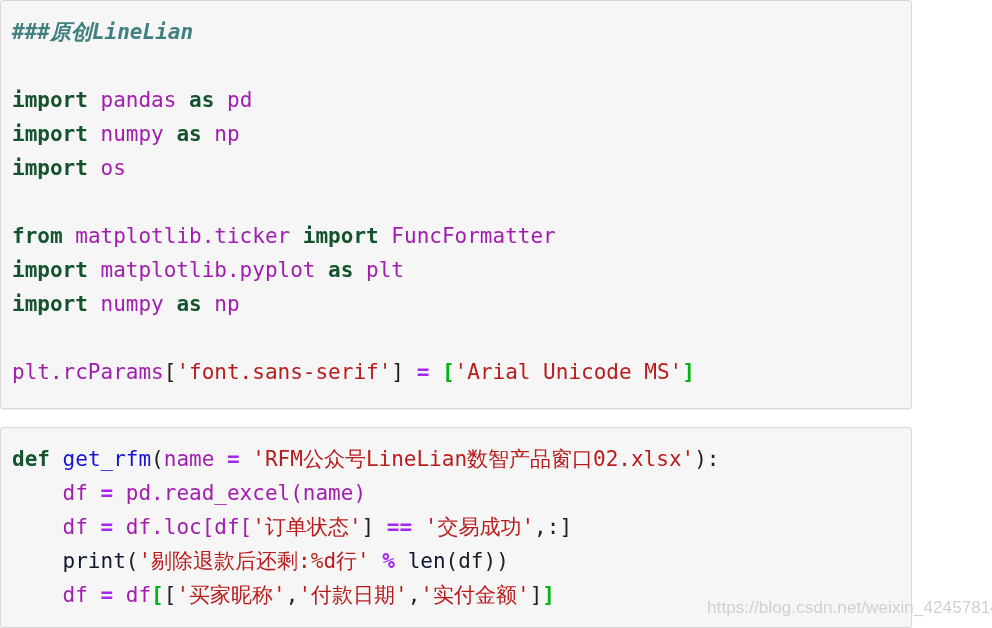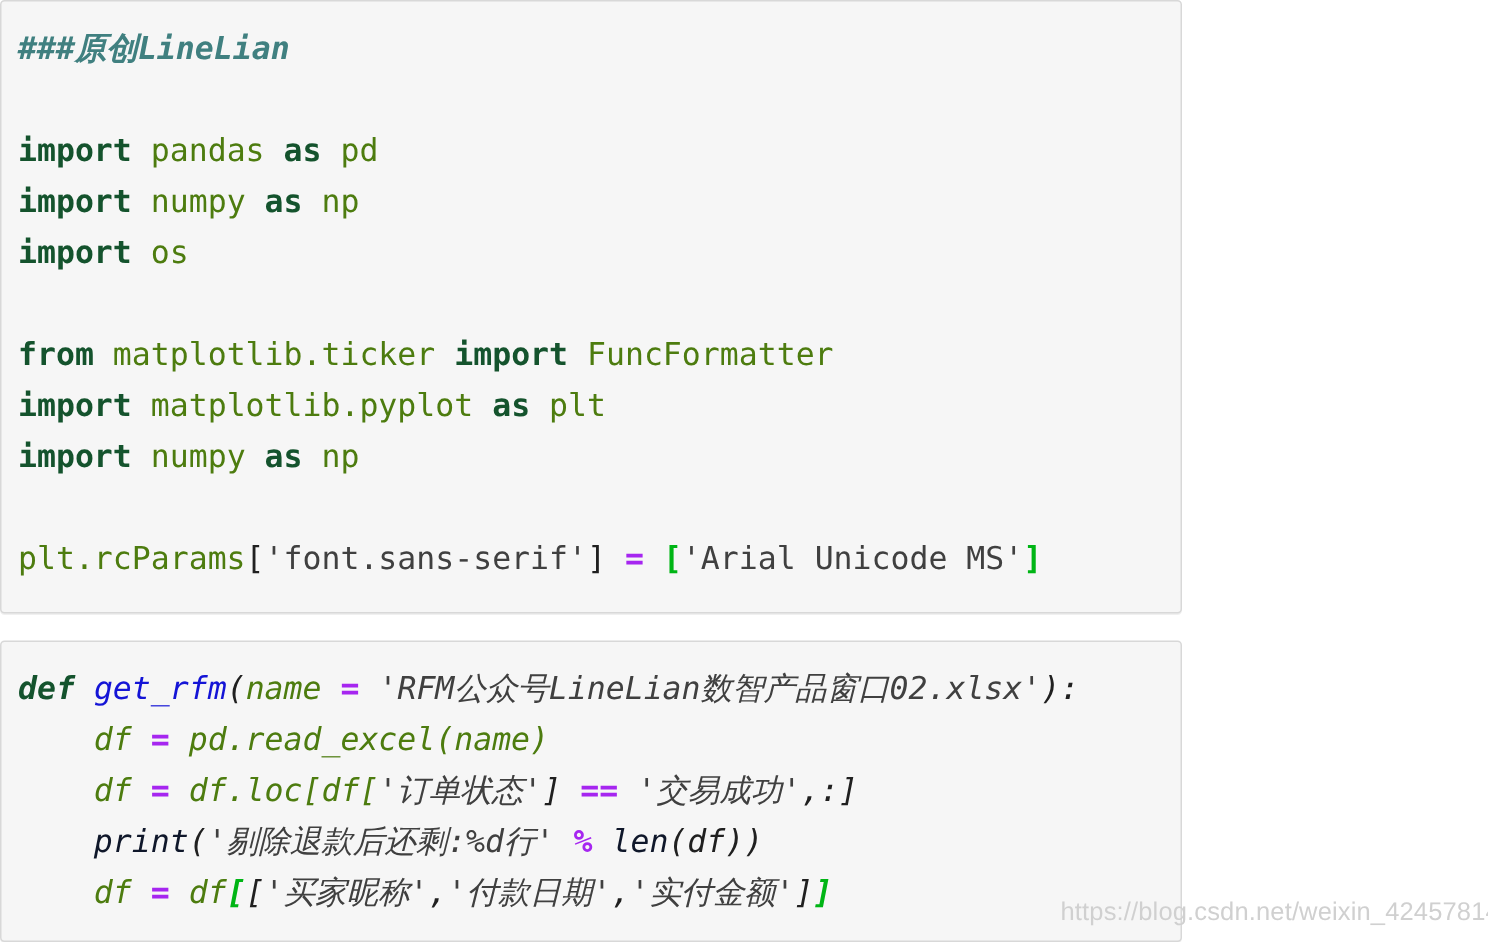--- a/index.html
+++ b/index.html
@@ -24,49 +24,49 @@
     box-sizing: border-box;
   }
 
   .code-block {
     background: #f6f6f6;
     border: 1px solid #d8d8d8;
     border-radius: 3px;
     box-sizing: border-box;
     position: absolute;
     left: 0;
-    width: 788px;
+    width: 912px;
     overflow: hidden;
     box-shadow: 0 1px 0 rgba(0,0,0,0.06);
   }
 
   #block-1 { top: 0px;   height: 409px; }
-  #block-2 { top: 427px; height: 201px; font-style: italic; }
+  #block-2 { top: 427px; height: 201px; }
 
   pre.code {
     margin: 0;
     padding: 14px 0 10px 11px;
     font-family: "DejaVu Sans Mono", "Liberation Mono", monospace;
     font-size: 21px;
     line-height: 34px;
     white-space: pre;
     color: #202020;
     tab-size: 4;
   }
 
   .ln { display: block; height: 34px; white-space: pre; }
 
   
   .c   { color: #408080; font-style: italic; font-weight: bold; }  
   .k   { color: #14532d; font-weight: bold; }                      
   .nb  { color: #0f172a; }                                         
   .nf  { color: #1414d6; }                                         
-  .s   { color: #404040; }                                         
+  .s   { color: #b91c1c; }                                         
   .o   { color: #a626f0; font-weight: bold; }                      
-  .n   { color: #4d7c0f; }                                         
+  .n   { color: #a21caf; }                                         
   .p   { color: #202020; }                                         
   .hl  { color: #00b515; font-weight: bold; }                      
 
   .watermark {
     position: absolute;
     left: 707px;
     top: 598px;
     font-family: "Liberation Sans", sans-serif;
     font-size: 17px;
     color: #d0d0d0;

